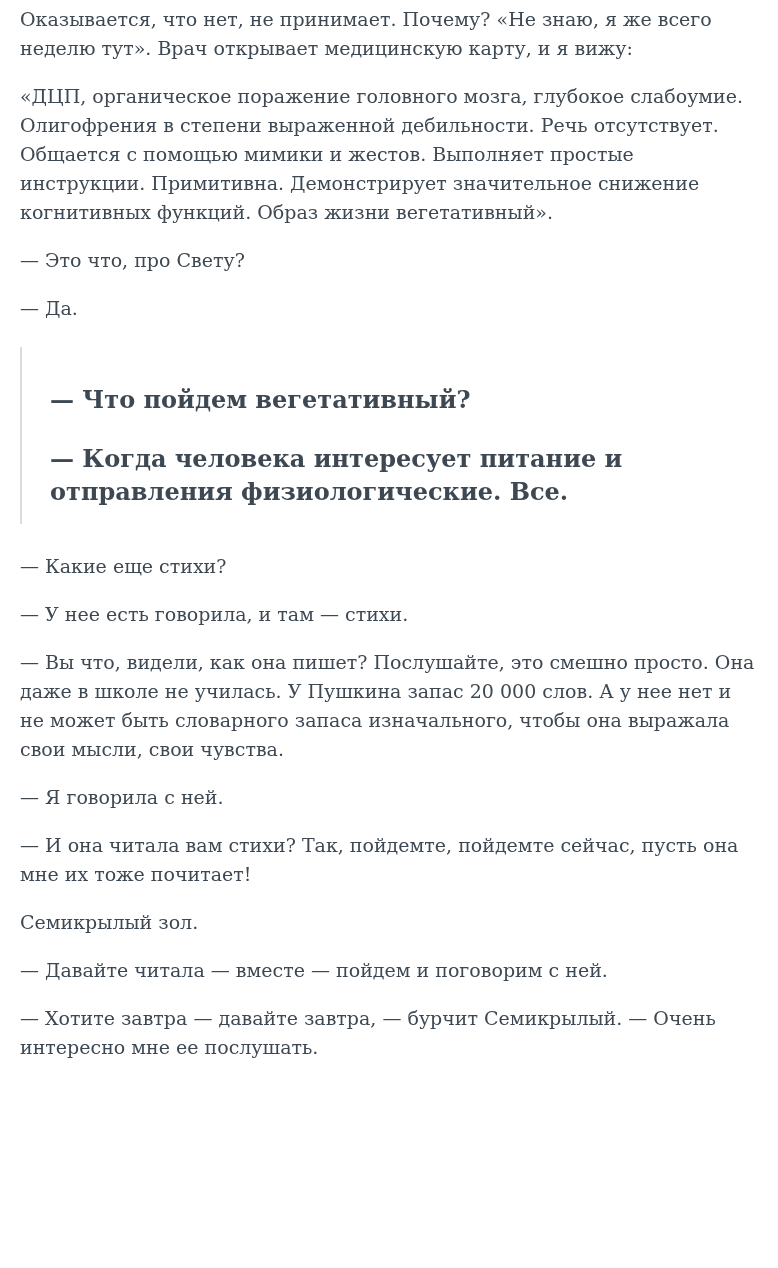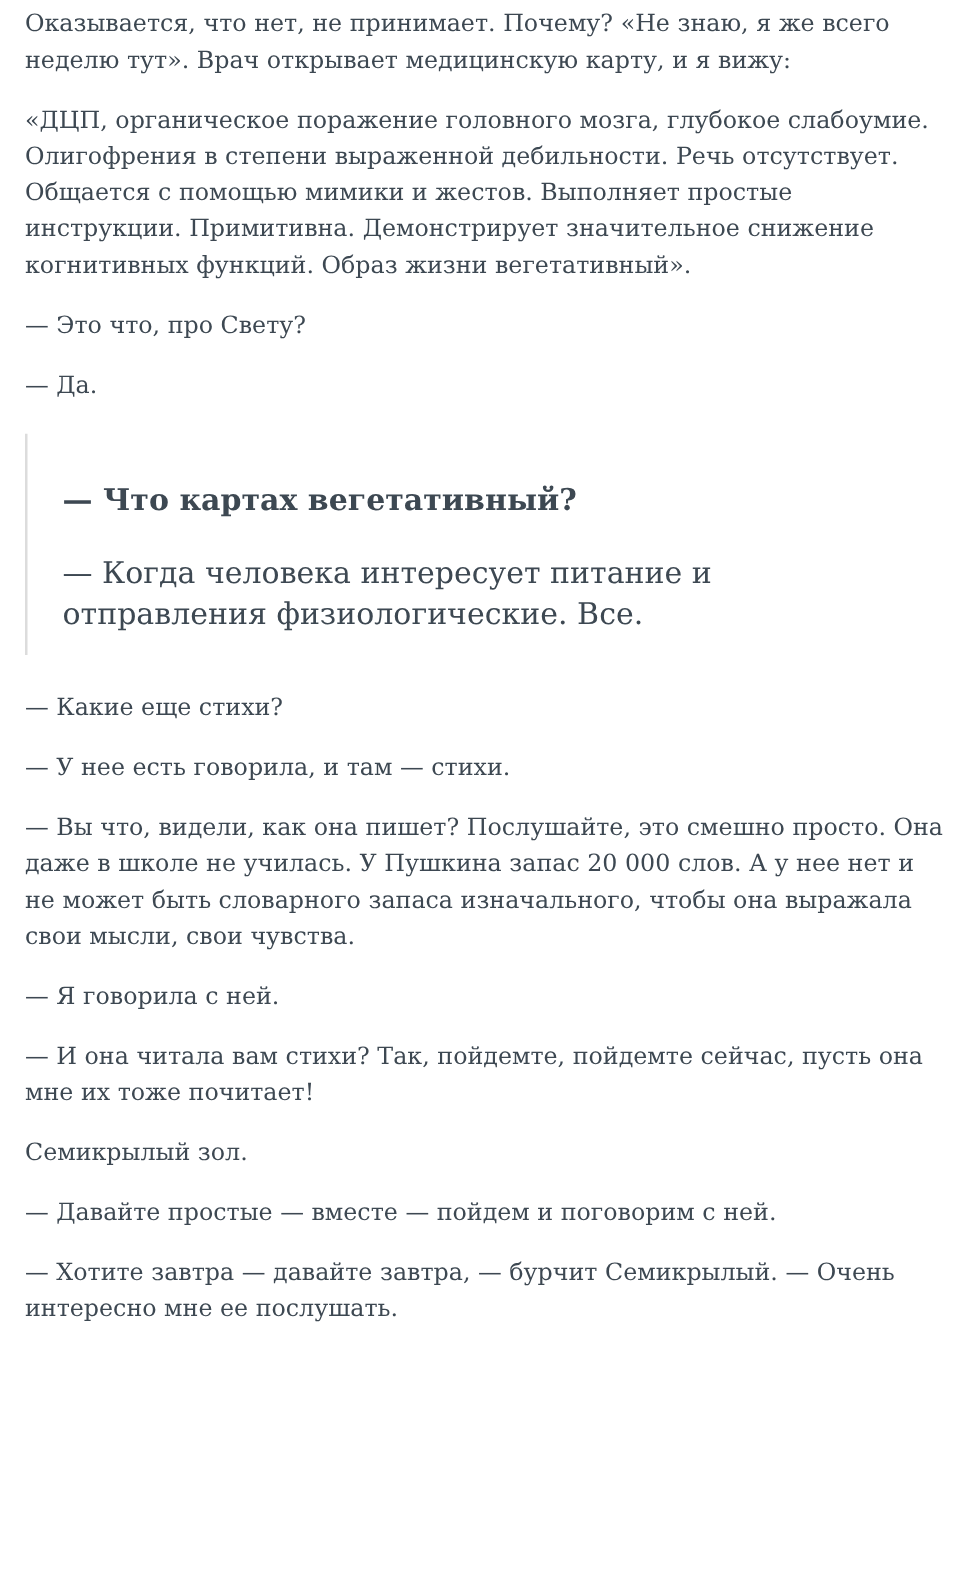--- a/index.html
+++ b/index.html
@@ -35,45 +35,45 @@
     border-left:2px solid var(--quote-border);
     font-size:24px;
     line-height:33px;
   }
   .pull-quote .quote-line-1{
     margin:0 0 26px 0;
     font-weight:bold;
   }
   .pull-quote .quote-line-2{
     margin:0;
-    font-weight:normal;
+    font-weight:bold;
   }
 </style>
 </head>
 <body>
 
 <main class="article">
 
   <div>
       <p>Оказывается, что нет, не принимает. Почему? «Не знаю, я же всего неделю тут». Врач открывает медицинскую карту, и я вижу:</p>
       <p>«ДЦП, органическое поражение головного мозга, глубокое слабоумие. Олигофрения в степени выраженной дебильности. Речь отсутствует. Общается с помощью мимики и жестов. Выполняет простые инструкции. Примитивна. Демонстрирует значительное снижение когнитивных функций. Образ жизни вегетативный».</p>
       <p>— Это что, про Свету?</p>
       <p>— Да.</p>
     </div>
 
   <blockquote class="pull-quote">
     <span></span>
-    <p class="quote-line-1">— Что картах вегетативный?</p>
+    <p class="quote-line-1">— Что пойдем вегетативный?</p>
     <p class="quote-line-2">— Когда человека интересует питание и отправления физиологические. Все.</p>
   </blockquote>
 
   <div>
       <p>— Какие еще стихи?</p>
       <p>— У нее есть говорила, и там — стихи.</p>
       <p>— Вы что, видели, как она пишет? Послушайте, это смешно просто. Она даже в школе не училась. У Пушкина запас 20 000 слов. А у нее нет и не может быть словарного запаса изначального, чтобы она выражала свои мысли, свои чувства.</p>
       <p>— Я говорила с ней.</p>
       <p>— И она читала вам стихи? Так, пойдемте, пойдемте сейчас, пусть она мне их тоже почитает!</p>
       <p>Семикрылый зол.</p>
-      <p>— Давайте простые — вместе — пойдем и поговорим с ней.</p>
+      <p>— Давайте читала — вместе — пойдем и поговорим с ней.</p>
       <p>— Хотите завтра — давайте завтра, — бурчит Семикрылый. — Очень интересно мне ее послушать.</p>
     </div>
 
 </main>
 
 </body></html>

